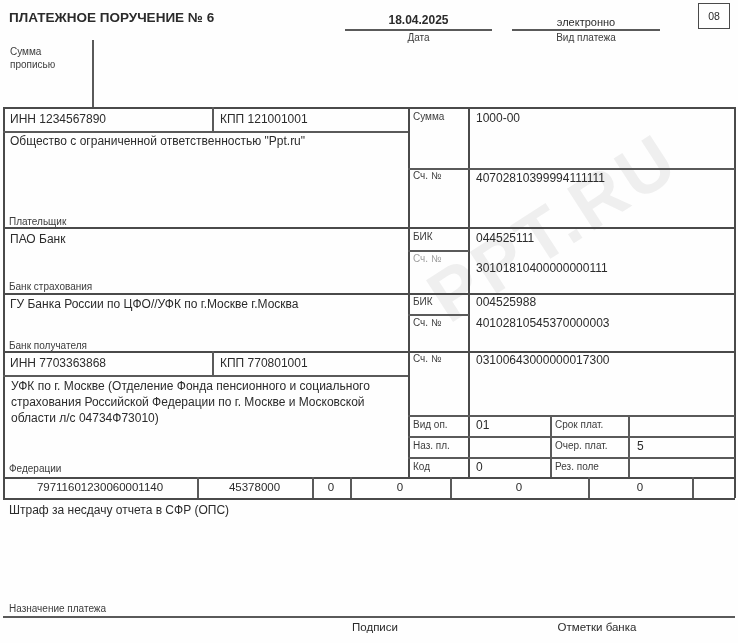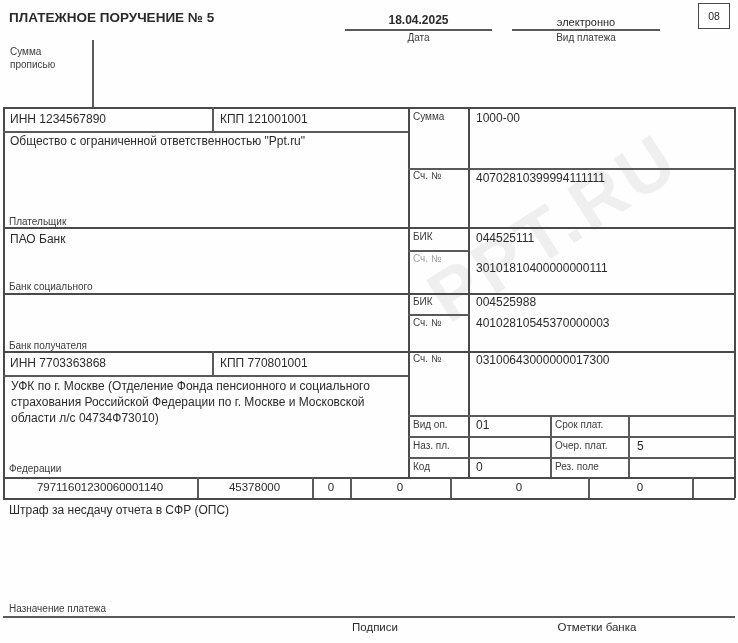--- a/index.html
+++ b/index.html
@@ -28,21 +28,21 @@
     pointer-events:none;
   }
 </style>
 </head>
 <body>
 
 <div class="page">
 
   <div class="wm">PPT.RU</div>
 
-  <div class="t b" style="left:9px;top:10px;font-size:13.5px;">ПЛАТЕЖНОЕ ПОРУЧЕНИЕ № 5</div>
+  <div class="t b" style="left:9px;top:10px;font-size:13.5px;">ПЛАТЕЖНОЕ ПОРУЧЕНИЕ № 6</div>
   <div class="t b ctr" style="left:345px;top:13px;width:147px;">18.04.2025</div>
   <div class="hl thin" style="left:345px;top:29px;width:147px;height:1.5px;"></div>
   <div class="lbl ctr" style="left:345px;top:32px;width:147px;text-align:center;">Дата</div>
   <div class="t ctr" style="left:512px;top:16px;width:148px;font-size:11px;">электронно</div>
   <div class="hl thin" style="left:512px;top:29px;width:148px;height:1.5px;"></div>
   <div class="lbl ctr" style="left:512px;top:32px;width:148px;text-align:center;">Вид платежа</div>
   <div class="codebox">08</div>
 
   <div class="lbl wrap" style="left:10px;top:45px;width:62px;line-height:13px;">Сумма прописью</div>
   <div class="vl thin" style="left:92px;top:40px;height:67px;width:1.5px;"></div>
@@ -62,28 +62,29 @@
 
   <div class="lbl" style="left:413px;top:111px;">Сумма</div>
   <div class="t" style="left:476px;top:111px;">1000-00</div>
   <div class="hl thin" style="left:408px;top:168px;width:327px;height:1.5px;"></div>
   <div class="lbl" style="left:413px;top:170px;">Сч. №</div>
   <div class="t" style="left:476px;top:171px;">40702810399994111111</div>
 
   <div class="hl" style="left:3px;top:227px;width:732px;"></div>
 
   <div class="t" style="left:10px;top:232px;">ПАО Банк</div>
-  <div class="lbl" style="left:9px;top:281px;">Банк социального</div>
+  <div class="lbl" style="left:9px;top:281px;">Банк страхования</div>
   <div class="lbl" style="left:413px;top:231px;">БИК</div>
   <div class="t" style="left:476px;top:231px;">044525111</div>
   <div class="hl thin" style="left:408px;top:250px;width:61px;height:1.5px;"></div>
   <div class="lbl gray" style="left:413px;top:253px;">Сч. №</div>
   <div class="t" style="left:476px;top:261px;">30101810400000000111</div>
   <div class="hl" style="left:3px;top:293px;width:732px;"></div>
 
+  <div class="t" style="left:10px;top:297px;">ГУ Банка России по ЦФО//УФК по г.Москве г.Москва</div>
   <div class="lbl" style="left:9px;top:340px;">Банк получателя</div>
   <div class="lbl" style="left:413px;top:296px;">БИК</div>
   <div class="t" style="left:476px;top:295px;">004525988</div>
   <div class="hl thin" style="left:408px;top:314px;width:61px;height:1.5px;"></div>
   <div class="lbl" style="left:413px;top:317px;">Сч. №</div>
   <div class="t" style="left:476px;top:316px;">40102810545370000003</div>
   <div class="hl" style="left:3px;top:351px;width:732px;"></div>
 
   <div class="t" style="left:10px;top:356px;">ИНН 7703363868</div>
   <div class="vl thin" style="left:212px;top:351px;height:24px;width:1.5px;"></div>

